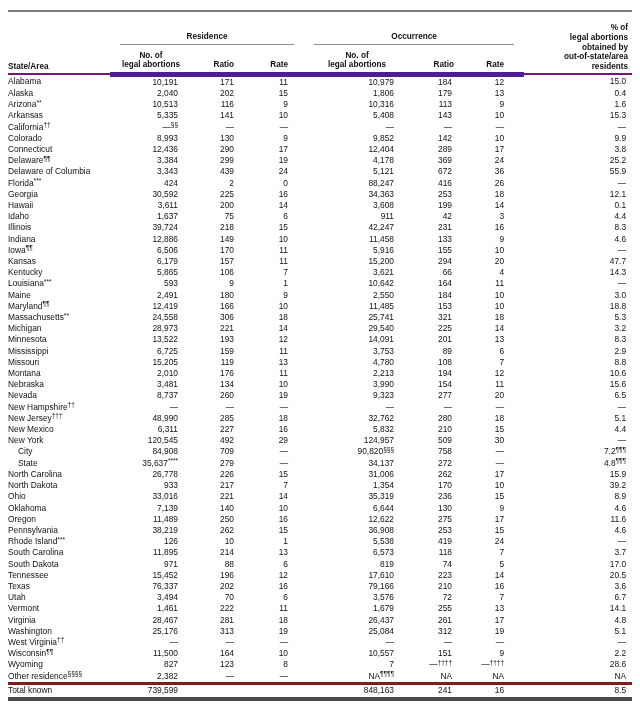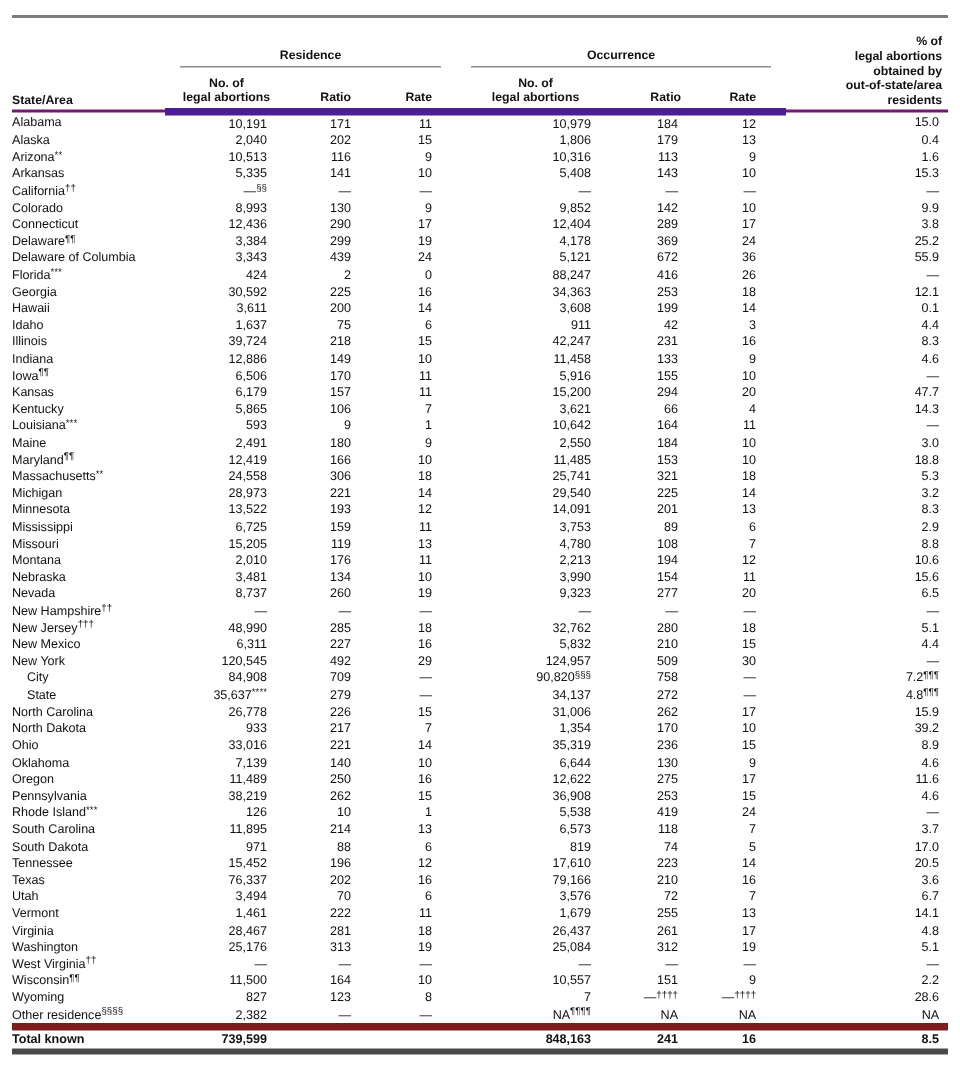--- a/index.html
+++ b/index.html
@@ -42,21 +42,21 @@
   td.area.indent { padding-left: 10px; }
   td.num { text-align: right; }
   td.c0 { padding-right: 14px; }
   td.c1 { padding-right: 14px; }
   td.c2 { padding-right: 16px; }
   td.c3 { padding-right: 16px; }
   td.c4 { padding-right: 16px; }
   td.c5 { padding-right: 20px; }
   td.c6 { padding-right: 6px; }
   sup { font-size: 6.5px; line-height: 0; vertical-align: baseline; position: relative; top: -2.5px; }
-  tr.total-row td { font-weight: bold; border-top: 5px solid #7f1d1d; }
+  tr.total-row td { font-weight: normal; border-top: 3px solid #7f1d1d; }
   .bottom-bar { height: 4px; background: #4a4a4a; margin-top: 1px; }
 </style>
 </head>
 <body>
 
 <div class="page">
   <div class="title-rule"></div>
 
   <table>
     <colgroup>

